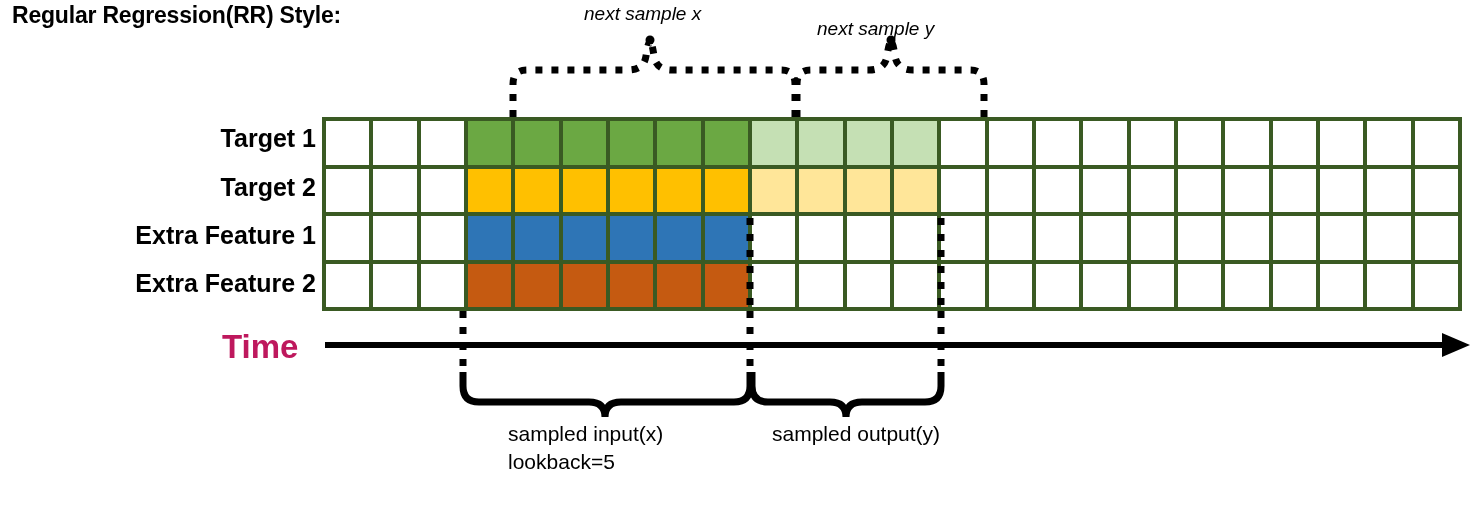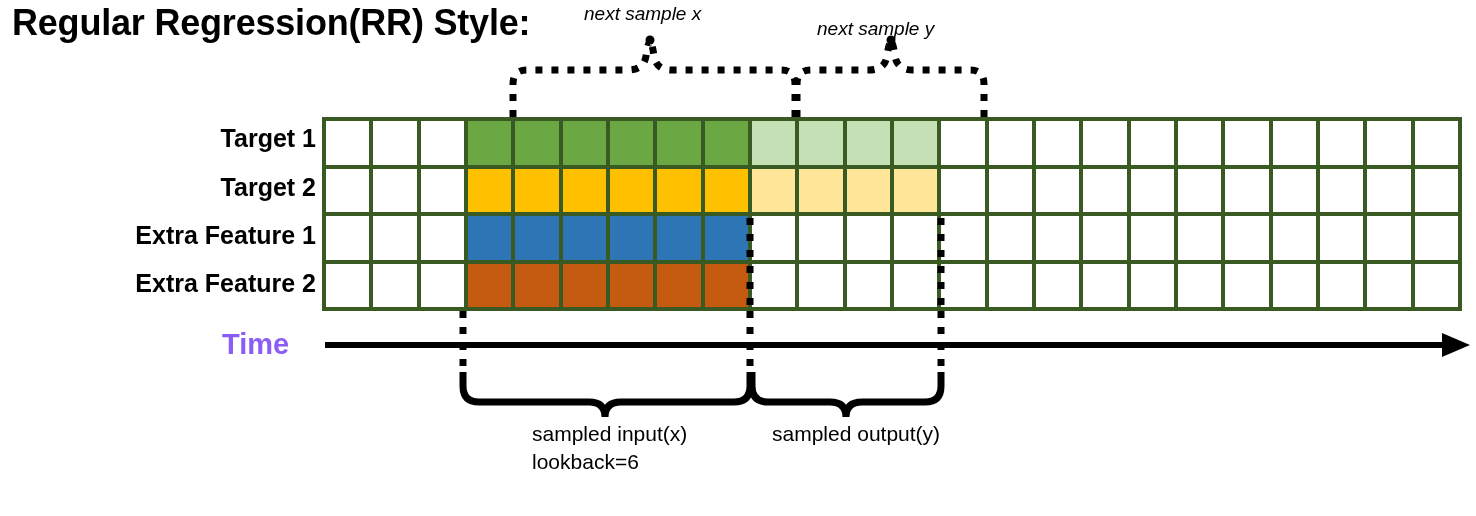--- a/index.html
+++ b/index.html
@@ -8,21 +8,21 @@
     background:#ffffff;
     font-family:"Liberation Sans", sans-serif;
     overflow:hidden;
     position:relative;
   }
   #stage{position:absolute;left:0;top:0;width:1476px;height:516px;}
 
   
   #title{
     position:absolute;left:12px;top:2px;
-    font-size:36px;font-weight:700;color:#000;
+    font-size:23px;font-weight:700;color:#000;
     white-space:nowrap;letter-spacing:-0.2px;
   }
 
   
   .row-label{
     position:absolute;right:1160px;
     width:320px;text-align:right;
     font-size:25px;font-weight:700;color:#000;
     white-space:nowrap;
   }
@@ -43,42 +43,42 @@
   .c-green{background:#6BA843;}
   .c-greenl{background:#C5E0B4;}
   .c-yellow{background:#FFC000;}
   .c-yellowl{background:#FFE699;}
   .c-blue{background:#2E75B6;}
   .c-orange{background:#C55A11;}
 
   
   #time-label{
     position:absolute;left:222px;top:328px;
-    font-size:29px;font-weight:700;color:#8b5cf6;
+    font-size:33px;font-weight:700;color:#be185d;
   }
 
   
   #overlay{position:absolute;left:0;top:0;width:1476px;height:516px;pointer-events:none;}
 
   
   .brace-caption{
     position:absolute;
     font-size:19px;font-style:italic;font-weight:400;color:#000;
     white-space:nowrap;
   }
   #cap-x{left:584px;top:3px;}
   #cap-y{left:817px;top:18px;}
 
   
   .bottom-caption{
     position:absolute;top:420px;
     font-size:21px;font-weight:400;color:#000;
     line-height:28px;white-space:nowrap;
   }
-  #cap-in{left:508px;margin-left:24px;}
+  #cap-in{left:508px;}
   #cap-out{left:772px;text-align:right;}
 </style>
 </head>
 <body>
 
 <div id="stage">
 
   <div id="title">Regular Regression(RR) Style:</div>
 
   <div class="row-label" style="top:124px;">Target 1</div>
@@ -185,21 +185,21 @@
       <div class="cell"></div>
     </div>
 
   <div id="time-label">Time</div>
 
   <div class="brace-caption" id="cap-x">next sample x</div>
   <div class="brace-caption" id="cap-y">next sample y</div>
 
   <div class="bottom-caption" id="cap-in">
     <div>sampled input(x)</div>
-    <div>lookback=6</div>
+    <div>lookback=5</div>
   </div>
 
   <div class="bottom-caption" id="cap-out">
     <div>sampled output(y)</div>
   </div>
 
   <svg id="overlay" viewBox="0 0 1476 516">
 
     <g>
       <line x1="325" y1="345" x2="1450" y2="345" stroke="#000" stroke-width="6"></line>

